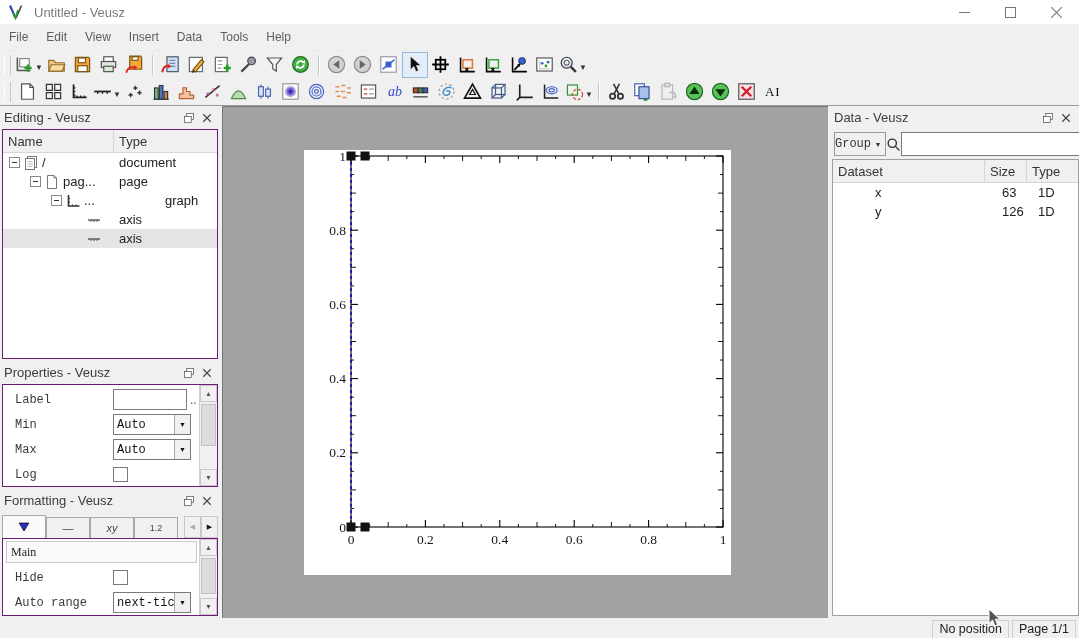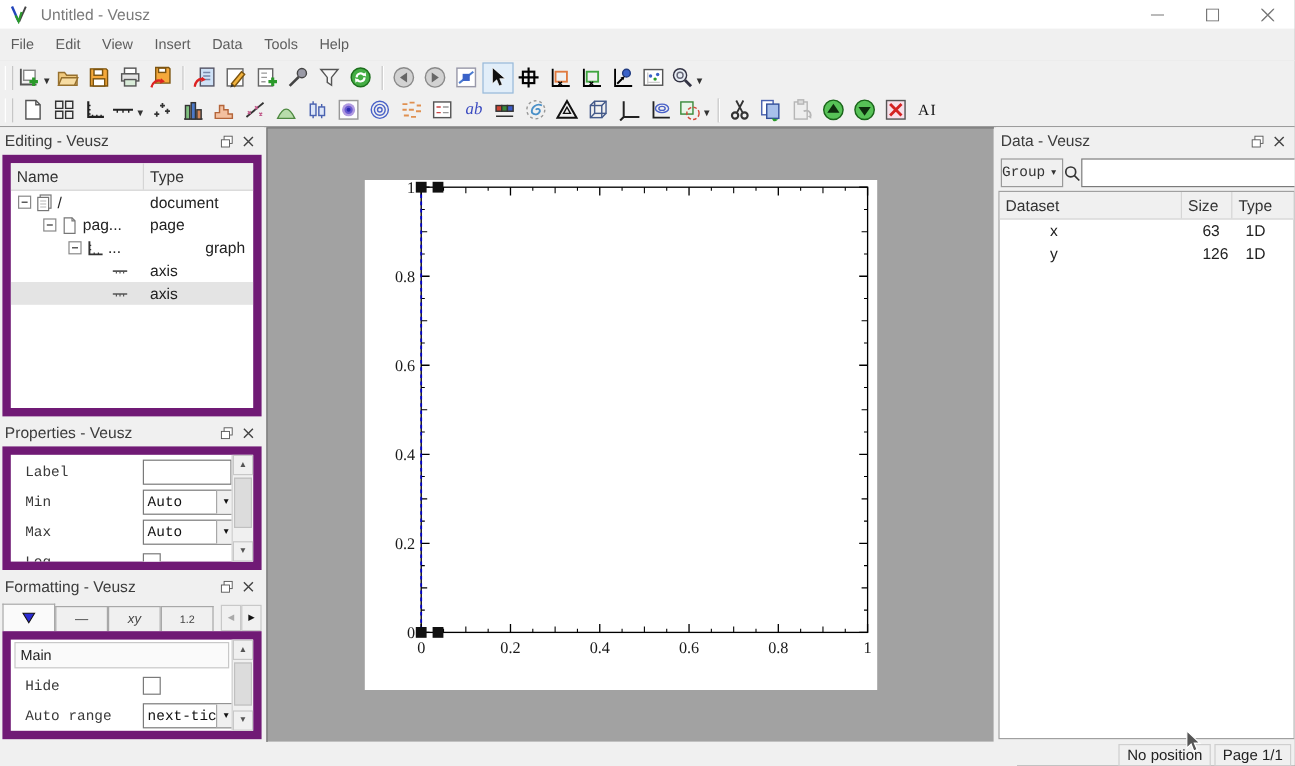--- a/index.html
+++ b/index.html
@@ -31,21 +31,21 @@
   .main{display:flex;height:512px;border-top:1px solid #9c9c9c;}
   .left-dock{width:220px;background:#f0f0f0;display:flex;flex-direction:column;}
   .right-dock{width:249px;background:#f0f0f0;display:flex;flex-direction:column;overflow:hidden;}
   .canvas{flex:1;background:#a2a2a2;position:relative;box-shadow:inset 1px 1px 0 #757575;margin:0 2px;}
   
   .panel{display:flex;flex-direction:column;}
   .panel-title{height:23px;display:flex;align-items:center;padding:0 4px;color:#3c3c3c;}
   .panel-title .pt-label{flex:1;font-size:13px;}
   .pt-btn{width:18px;height:16px;display:flex;align-items:center;justify-content:center;}
   .pt-btn svg{width:12px;height:12px;}
-  .panel-body{flex:1;background:#fff;border:7px solid #701a75;margin:0 2px 2px 2px;position:relative;overflow:hidden;}
+  .panel-body{flex:1;background:#fff;border:1px solid #701a75;margin:0 2px 2px 2px;position:relative;overflow:hidden;}
   
   .cols-header{display:flex;height:22px;background:#f0f0f0;border-bottom:1px solid #d5d5d5;}
   .col-h{border-right:1px solid #d5d5d5;display:flex;align-items:center;padding-left:5px;color:#333;}
   .tree-row{display:flex;align-items:center;height:19px;font-size:13px;color:#222;}
   .tree-row.selected{background:#e4e4e4;}
   .expander{width:9px;height:9px;border:1px solid #898989;background:#fff;position:relative;flex:none;}
   .expander::after{content:"";position:absolute;left:2px;right:2px;top:4px;border-top:1px solid #333;}
   .tree-icon{width:16px;height:16px;margin:0 3px;flex:none;}
   .tree-icon svg{width:16px;height:16px;}
   
@@ -59,21 +59,21 @@
   .dots{margin-left:3px;color:#555;font-size:12px;}
   .vscroll{position:absolute;right:0;top:0;bottom:0;width:17px;background:#f0f0f0;border-left:1px solid #d0d0d0;display:flex;flex-direction:column;align-items:center;}
   .sbtn{width:15px;height:15px;background:#f0f0f0;border:1px solid #c8c8c8;display:flex;align-items:center;justify-content:center;font-size:7px;color:#555;flex:none;}
   .sthumb{width:13px;background:#dcdcdc;border:1px solid #c0c0c0;margin-top:2px;}
   .fmt-tabs{height:24px;display:flex;align-items:flex-end;padding:2px 2px 0 2px;background:#f0f0f0;}
   .fmt-tab{width:42px;height:20px;border:1px solid #a8a8a8;border-bottom:none;background:#f0f0f0;display:flex;align-items:center;justify-content:center;font-size:11px;color:#444;}
   .fmt-tab.active{background:#fafafa;height:22px;}
   .fmt-tab svg{width:14px;height:14px;}
   .tab-scroll{margin-left:auto;display:flex;}
   .main-hdr{height:20px;margin:2px 3px;border:1px solid #c8c8c8;background:#fafafa;display:flex;align-items:center;padding-left:4px;
-    font-family:Liberation Sans, sans-serif;font-size:12px;color:#222;}
+    font-family:Liberation Serif, serif;font-size:12px;color:#222;}
   
   .data-controls{height:30px;display:flex;align-items:center;padding:0 0 0 4px;}
   .group-btn{width:74px;height:22px;border:1px solid #9a9a9a;background:#f0f0f0;display:flex;align-items:center;}
   .group-btn .gtxt{flex:1;text-align:center;font-family:"Liberation Mono","DejaVu Sans Mono",monospace;font-size:12px;color:#333;}
   .group-btn .garr{width:14px;font-size:7px;color:#333;text-align:center;}
   .search-icon{width:22px;height:20px;display:flex;align-items:center;justify-content:center;}
   .search-icon svg{width:15px;height:15px;}
   .search-input{flex:1;height:20px;background:#fff;border:1px solid #7a7a7a;margin-right:-2px;}
   .data-table{flex:1;background:#fff;border:1px solid #a0a0a0;margin:0 0 2px 2px;display:flex;flex-direction:column;overflow:hidden;}
   .dt-size{width:36px;}

